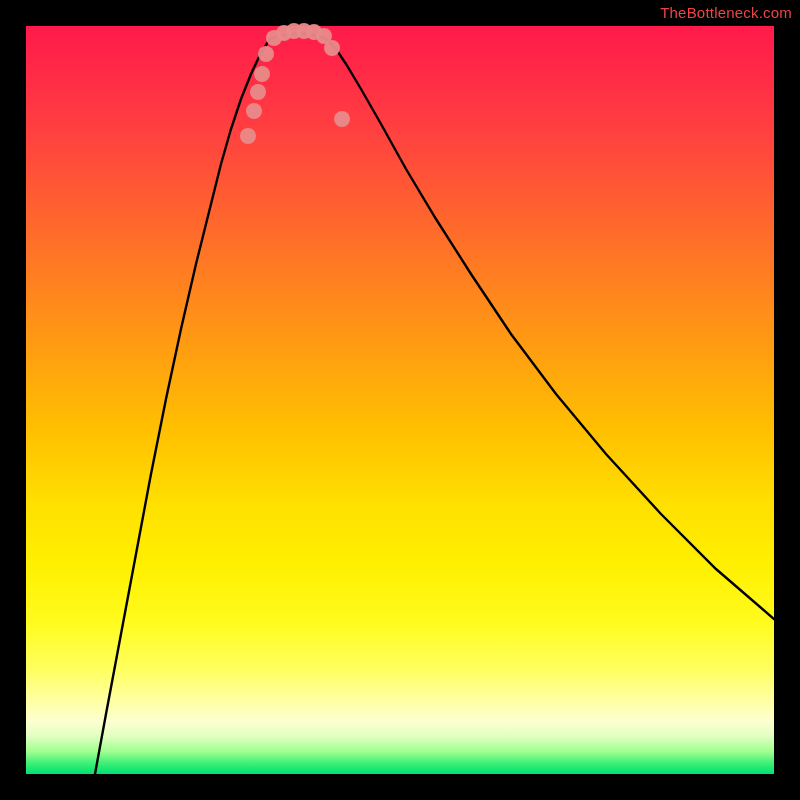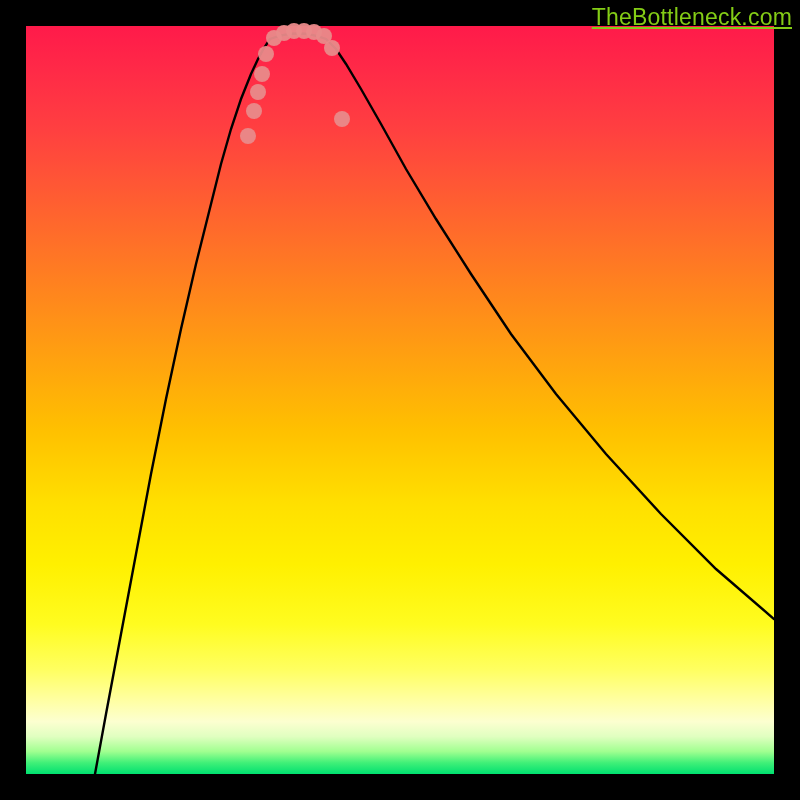--- a/index.html
+++ b/index.html
@@ -34,26 +34,25 @@
       #a0ff90 97%,
       #40f078 98.5%,
       #00e070 100%
     );
   }
   .watermark {
     position: absolute;
     top: 4px;
     right: 8px;
     font-family: Arial, Helvetica, sans-serif;
-    font-size: 23px;
+    font-size: 15px;
     font-weight: 400;
-    color: #84cc16;
+    color: #ef4444;
     letter-spacing: 0.2px;
     z-index: 20;
-    text-decoration: underline;
   }
   svg.curve {
     position: absolute;
     left: 0; top: 0;
     width: 748px; height: 748px;
     z-index: 10;
   }
   .dot {
     position: absolute;
     width: 16px;

